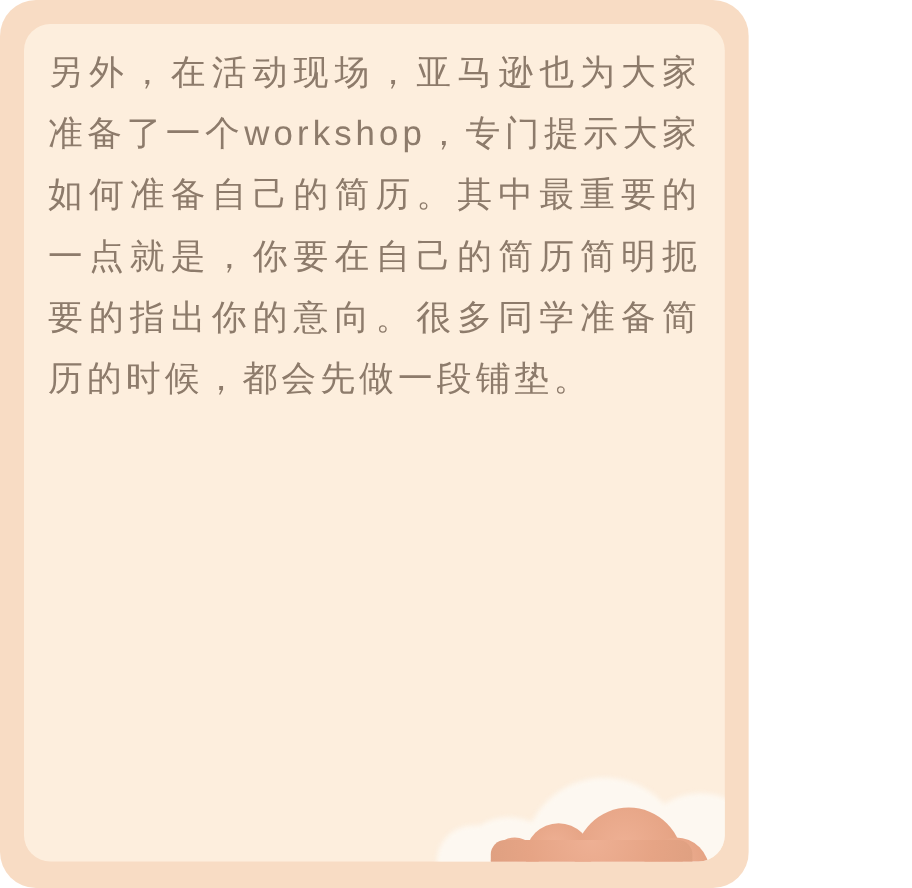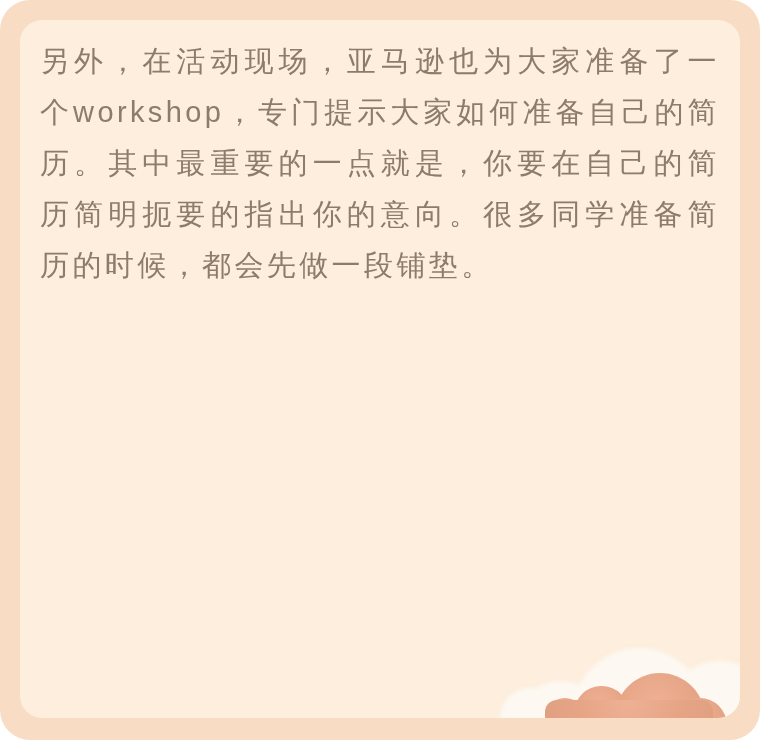--- a/index.html
+++ b/index.html
@@ -11,21 +11,21 @@
     --cloud-front-color: #e6a485;
   }
   * { margin: 0; padding: 0; box-sizing: border-box; }
   html, body {
     width: 760px; height: 740px;
     background: var(--page-bg);
     font-family: "Liberation Sans", sans-serif;
   }
   .stage {
     position: relative;
-    width: 760px; height: 740px;
+    width: 624px; height: 740px;
     background: var(--page-bg);
     overflow: hidden;
   }
   .frame {
     position: absolute;
     inset: 0;
     background: var(--frame-color);
     border-radius: 30px;
   }
   .card {

